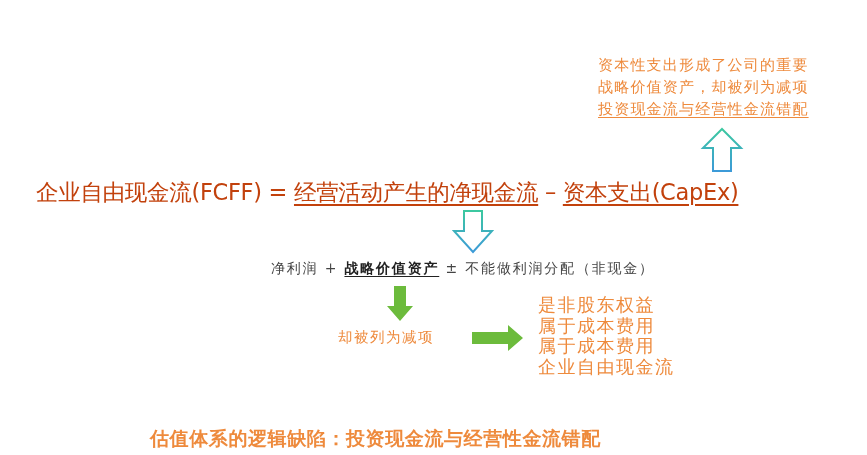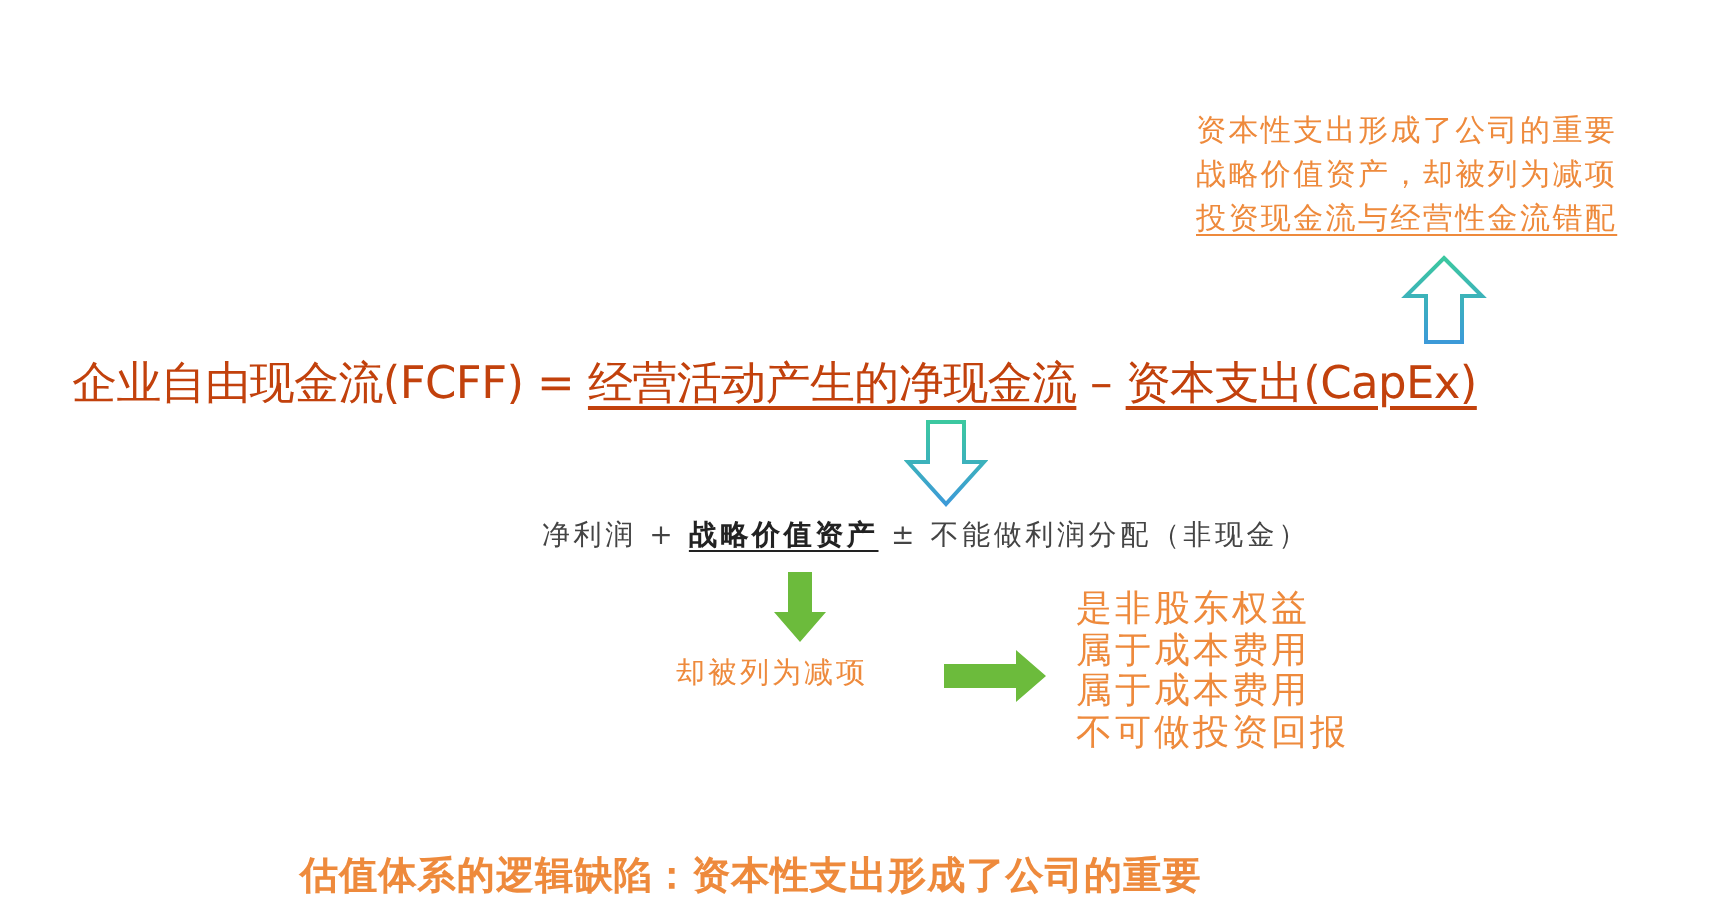--- a/index.html
+++ b/index.html
@@ -147,16 +147,16 @@
 <div class="abs" style="left:472px; top:304px;">
   <svg width="52" height="26" viewBox="0 0 52 26">
     <polygon points="0,7 36,7 36,0 51,13 36,26 36,19 0,19" fill="#6cbb3c"></polygon>
   </svg>
 </div>
 
 <div class="abs list">
   <span class="item">是非股东权益</span>
   <span class="item">属于成本费用</span>
   <span class="item">属于成本费用</span>
-  <span class="item">不可做投资回报</span>
+  <span class="item">企业自由现金流</span>
 </div>
 
-<div class="abs conclusion">估值体系的逻辑缺陷：资本性支出形成了公司的重要</div>
+<div class="abs conclusion">估值体系的逻辑缺陷：投资现金流与经营性金流错配</div>
 
 </body></html>

